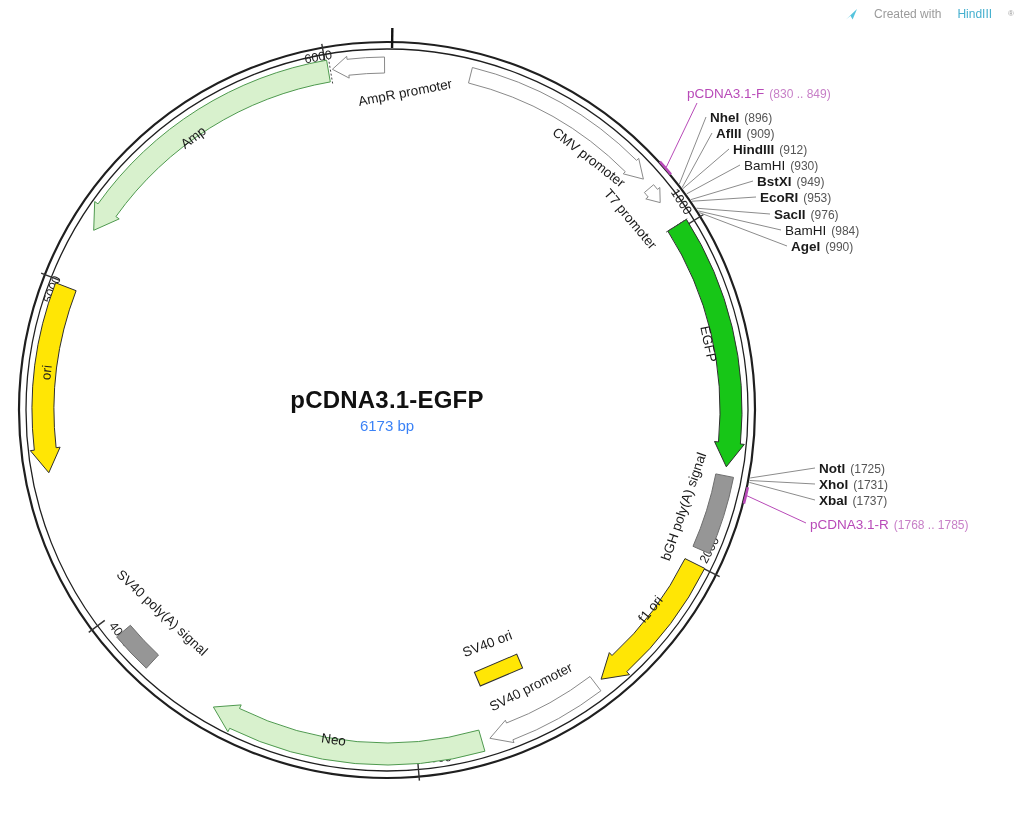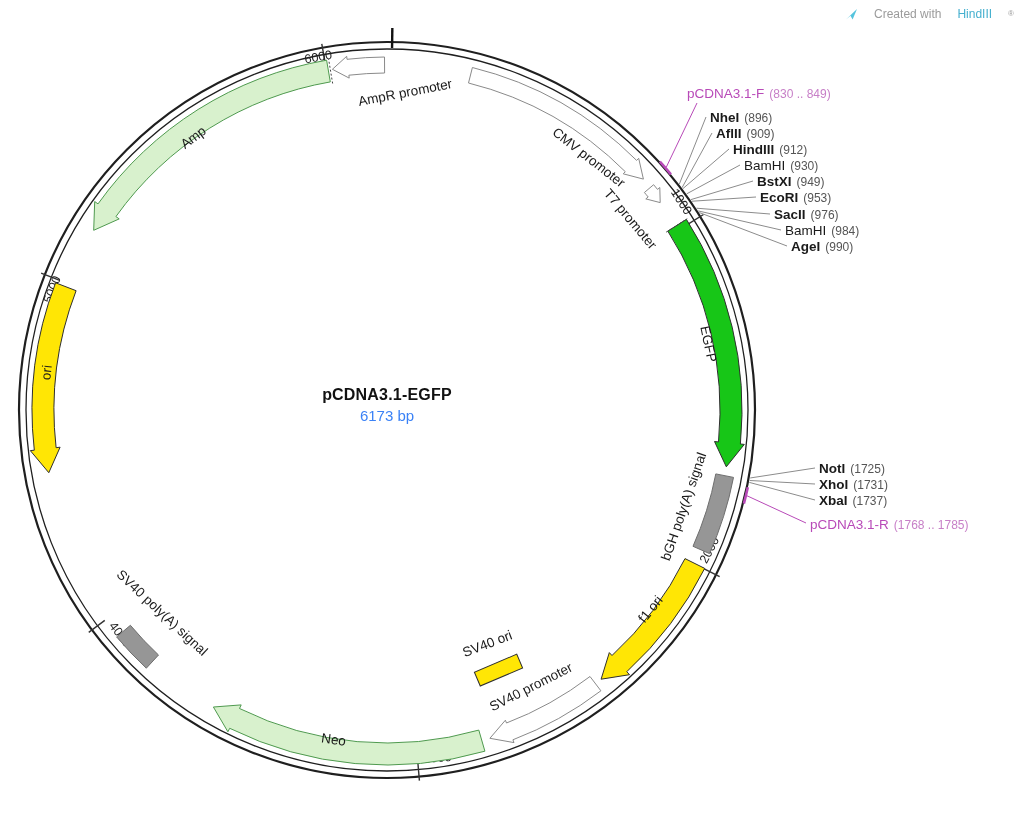--- a/index.html
+++ b/index.html
@@ -4,21 +4,21 @@
 <style>
   html,body{margin:0;padding:0;background:#ffffff;}
   body{font-family:"Liberation Sans", sans-serif;}
   .stage{position:relative;width:1024px;height:815px;background:#ffffff;overflow:hidden;}
   .stage svg.map{position:absolute;left:0;top:0;}
   .credit{position:absolute;top:7px;right:10px;display:flex;align-items:center;gap:16px;
           font-size:12px;color:#9b9b9b;}
   .credit .brand{color:#45b0cf;}
   .credit sup{font-size:8px;color:#9b9b9b;line-height:1;}
   .title-block{position:absolute;left:387px;top:386px;transform:translateX(-50%);text-align:center;}
-  .plasmid-name{font-size:16px;font-weight:bold;color:#111111;letter-spacing:.2px;}
+  .plasmid-name{font-size:24px;font-weight:bold;color:#111111;letter-spacing:.2px;}
   .plasmid-size{font-size:15px;color:#3b82f6;margin-top:3px;}
   text{font-family:"Liberation Sans", sans-serif;}
 </style>
 </head>
 <body>
 
 <div class="stage">
 
   <div class="credit">
     <svg width="13" height="13" viewBox="0 0 13 13">

